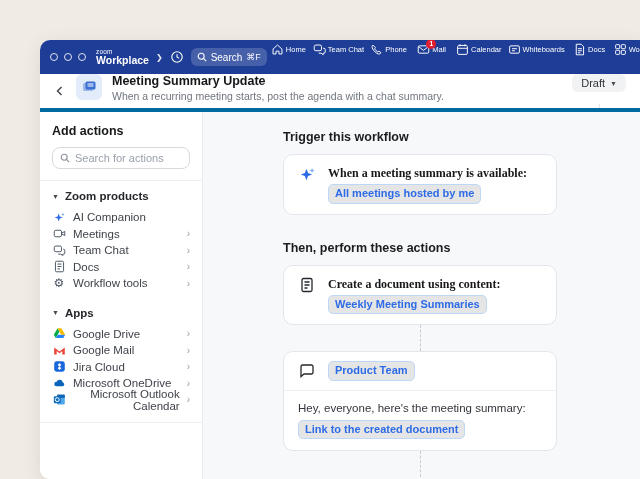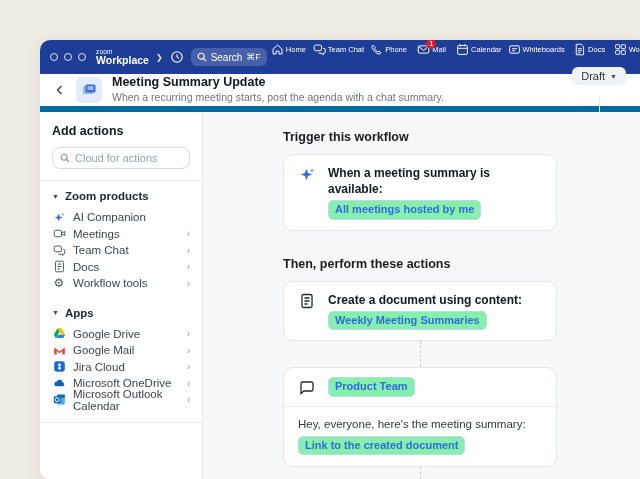--- a/index.html
+++ b/index.html
@@ -29,58 +29,58 @@
   .searchbox { width:106px; height:18px; background:rgba(255,255,255,.18); border-radius:6px; display:flex; align-items:center; gap:4px; padding:0 6px; font-size:10px; }
   .searchbox .shortcut { margin-left:auto; font-size:9px; opacity:.95; }
   .nav { display:flex; margin-left:auto; align-items:flex-end; height:34px; }
   .nav-item { min-width:43px; height:34px; padding:4px 3px 20px; display:flex; flex-direction:row; align-items:center; justify-content:center; gap:2px; font-size:7.5px; white-space:nowrap; color:#fff; cursor:pointer; }
   .nav-item svg { display:block; }
   .nav-item.active { background:#fff; color:#1e3d96; border-radius:7px 7px 0 0; }
   .icon-wrap { position:relative; display:flex; }
   .badge { position:absolute; top:-4px; right:-6px; min-width:10px; height:10px; padding:0 2px; background:#e11d2e; border-radius:6px; color:#fff; font-size:6.5px; line-height:10px; text-align:center; font-weight:700; }
 
   
-  .header { height:38px; flex:0 0 38px; background:#fff; border-bottom:6px solid #0369a1; display:flex; align-items:center; padding:0 14px; gap:10px; }
+  .header { height:38px; flex:0 0 38px; background:#fff; border-bottom:4px solid #0369a1; display:flex; padding:0 14px; gap:10px; }
   .back-btn { display:flex; align-items:center; cursor:pointer; }
   .hdr-icon { width:26px; height:26px; border-radius:6px; background:#e3ecfb; display:flex; align-items:center; justify-content:center; }
   .hdr-title { font-size:12.5px; font-weight:700; color:#151619; line-height:1.25; }
   .hdr-sub { font-size:10.5px; color:#70757d; line-height:1.3; }
   .hdr-right { margin-left:auto; display:flex; align-items:center; gap:12px;flex-direction:column; }
   .draft-btn { display:flex; align-items:center; gap:5px; background:#f1f2f4; border-radius:6px; padding:3px 9px; font-size:11px; color:#2f3237; cursor:pointer; }
   .draft-btn .dd { font-size:7px; color:#4b4f55; }
   .hdr-divider { width:1px; height:16px; background:#e4e6ea; }
 
   
   .bodyrow { flex:1 1 auto; display:flex; min-height:0; }
 
   
   .sidebar { width:163px; flex:0 0 163px; background:#fff; border-right:1px solid #e9ebee; padding:12px 12px 0; overflow:hidden; }
   .sb-title { font-size:12.5px; font-weight:700; color:#17181a; }
   .sb-search { margin-top:9px; height:22px; border:1px solid #d6d9de; border-radius:8px; display:flex; align-items:center; gap:5px; padding:0 7px; color:#9aa1ab; font-size:11px; background:#fff; }
   .sb-divider { border-top:1px solid #eceef0; margin:11px -12px 9px; }
   .sb-section-h { display:flex; align-items:center; gap:6px; font-size:11.5px; font-weight:700; color:#26282c; margin:2px 0 7px; cursor:pointer; }
   .sb-caret { font-size:7px; color:#45484d; }
-  .sb-item { display:flex; align-items:center; gap:7px; height:16.5px; font-size:11.5px; color:#3f434a; cursor:pointer; }
+  .sb-item { display:flex; align-items:center; gap:7px; height:16.5px; font-size:11.5px; color:#3f434a; cursor:pointer;text-align:right; }
   .sb-item .ic { width:14px; display:flex; justify-content:center; align-items:center; flex:0 0 14px; }
   .sb-chevron { margin-left:auto; color:#9aa1ab; font-size:10px; }
   .sb-gap { height:13px; }
   .gear-glyph { font-size:12px; color:#4b5563; line-height:1; }
 
   
   .canvas { flex:1 1 auto; background:#f7f8fa; padding:18px 0 0 80px; overflow:hidden; }
   .col { width:274px; }
   .cv-h { font-size:12.5px; font-weight:700; color:#1b1d21; }
   .cv-h2 { margin-top:26px; }
   .card { width:274px; background:#fff; border:1px solid #e3e6ea; border-radius:10px; margin-top:10px; }
   .card-row { display:flex; gap:12px; padding:10px 14px; align-items:flex-start; }
   .card-row.center { align-items:center; padding:9px 14px; }
   .card-icon { flex:0 0 18px; display:flex; justify-content:center; padding-top:1px; }
-  .card-label { font-size:12px; font-weight:700; color:#17181a; line-height:1.35; }
+  .card-label { font-size:12px; font-weight:700; color:#17181a; line-height:1.35;font-family:Liberation Serif, serif; }
   .inline-row { display:flex; align-items:center; gap:6px; flex-wrap:wrap; }
-  .chip { display:inline-block; margin-top:3px; font-size:11px; font-weight:600; color:#2e6be6; background:#86efac; border:1px solid #bdd7f8; border-radius:5px; padding:1px 6px; line-height:1.4; cursor:pointer; }
+  .chip { display:inline-block; margin-top:3px; font-size:11px; font-weight:600; color:#2e6be6; background:#e5e5e5; border:1px solid #bdd7f8; border-radius:5px; padding:1px 6px; line-height:1.4; cursor:pointer; }
   .chip.inline { margin-top:0; }
   .card-body { border-top:1px solid #eef0f3; padding:9px 14px 11px; font-size:11.5px; color:#33363c; line-height:1.4; }
   .vconn { height:26px; width:0; border-left:1px dashed #c8ccd2; margin:0 auto; }
 </style>
 </head>
 <body>
 
 <div class="window">
 
   <div class="topbar">
@@ -209,21 +209,21 @@
 
   <div class="bodyrow">
 
     <div class="sidebar">
       <div class="sb-title">Add actions</div>
       <div class="sb-search">
         <svg width="10" height="10" viewBox="0 0 12 12" fill="none" stroke="#8a9099" stroke-width="1.3">
             <circle cx="5" cy="5" r="3.6"></circle>
             <path d="M8 8 L11 11"></path>
           </svg>
-        <span>Cloud for actions</span>
+        <span>Search for actions</span>
       </div>
       <div class="sb-divider"></div>
 
       <div class="sb-section-h">
         <span class="sb-caret">▼</span>
         <span>Zoom products</span>
       </div>
 
       <div class="sb-item">
         <span class="ic">

